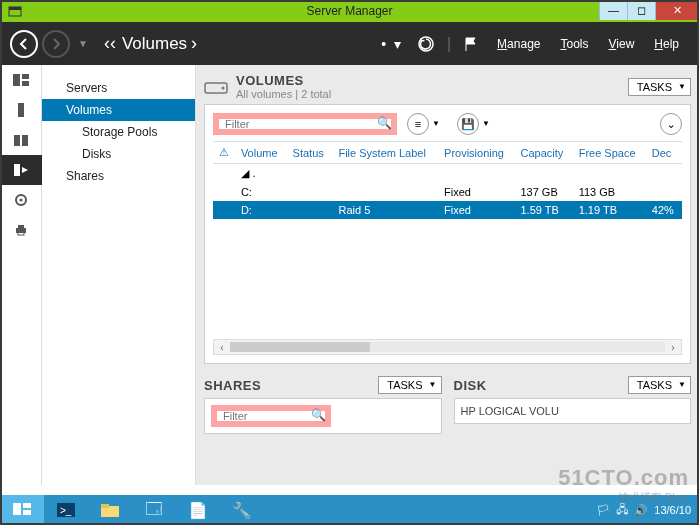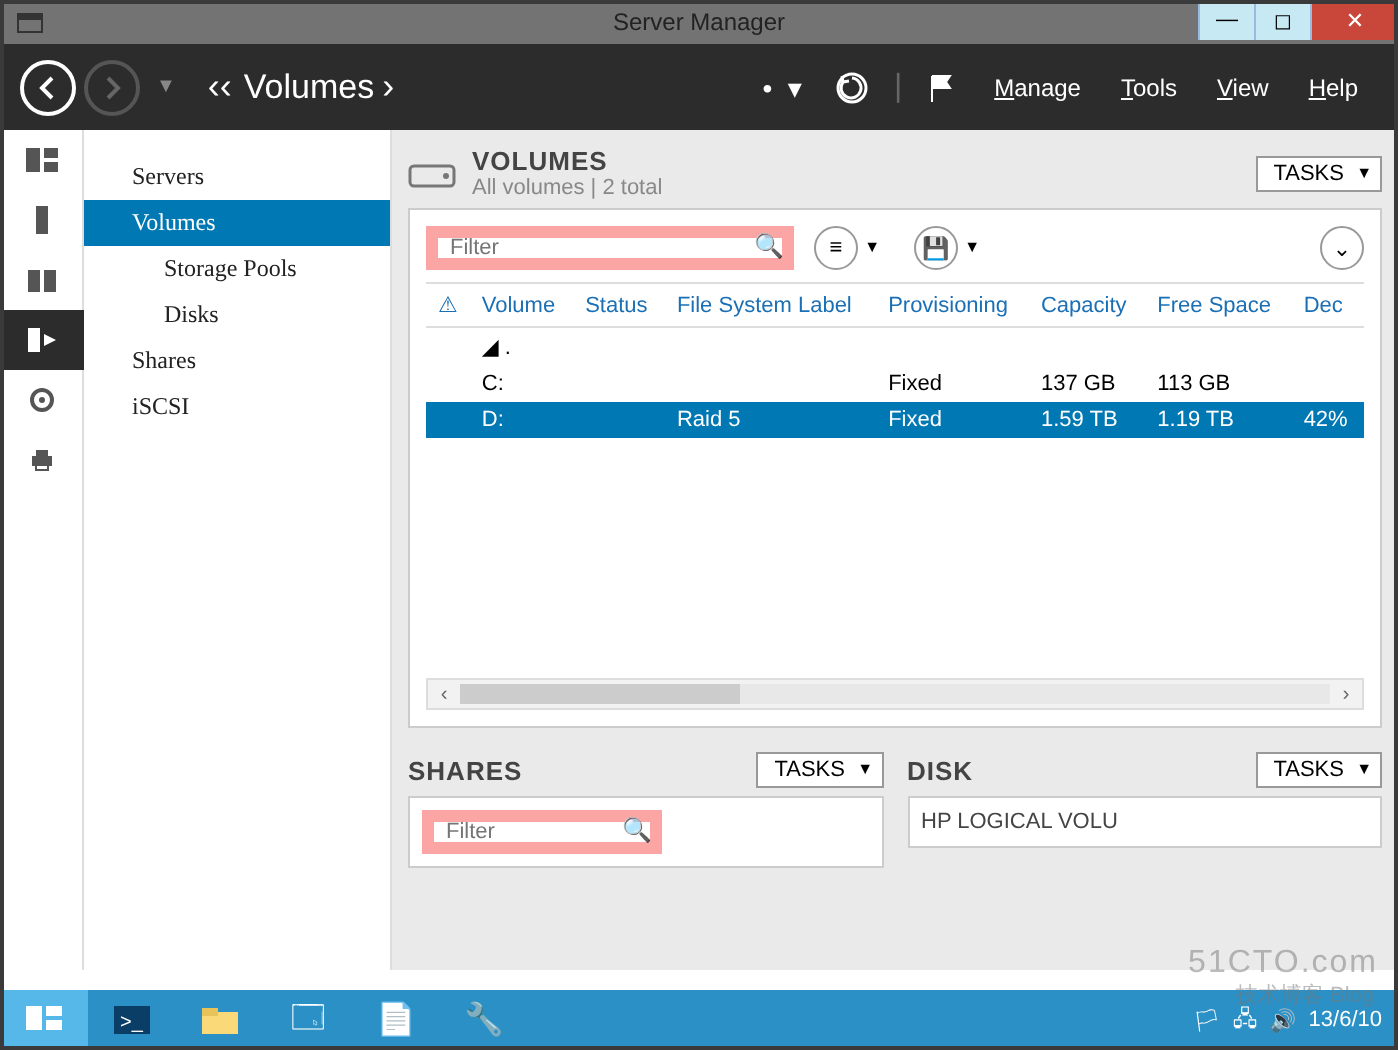--- a/index.html
+++ b/index.html
@@ -1,19 +1,19 @@
 <!DOCTYPE html>
 <html><head>
 <meta charset="utf-8">
 <style>
 * { margin: 0; padding: 0; box-sizing: border-box; font-family: "Segoe UI", Arial, sans-serif; }
 body { width: 699px; height: 525px; overflow: hidden; background: #fff; position: relative; }
 
 
-.titlebar { height: 22px; background: #737373; display: flex; align-items: center; position: relative; }
+.titlebar { height: 22px; background: #84cc16; display: flex; align-items: center; position: relative; }
 .titlebar-icon { width: 22px; height: 22px; display: flex; align-items: center; justify-content: center; margin-left: 4px; }
 .titlebar-title { position: absolute; left: 50%; transform: translateX(-50%); font-size: 12px; color: #222; }
 .winbtns { position: absolute; right: 0; top: 0; display: flex; height: 20px; }
 .winbtn { width: 28px; height: 20px; display: flex; align-items: center; justify-content: center; font-size: 11px; background: #c7e9f3; border-left: 1px solid #9bd; }
 .winbtn.close { background: #c9473a; color: #fff; width: 44px; }
 
 
 .header { height: 43px; background: #2c2c2c; display: flex; align-items: center; color: #fff; padding: 0 10px; }
 .navcircle { width: 28px; height: 28px; border-radius: 50%; border: 2px solid #888; display: flex; align-items: center; justify-content: center; margin-right: 4px; font-size: 14px; }
 .navcircle.active { border-color: #fff; color: #fff; }
@@ -27,21 +27,21 @@
 .menulink { font-size: 12px; color: #fff; margin: 16px 10px; cursor: pointer; }
 .menulink u { text-decoration: underline; }
 
 
 .left-strip { position: absolute; left: 0; top: 65px; width: 42px; height: 420px; background: #fff; border-right: 1px solid #ddd; }
 .strip-icon { width: 42px; height: 30px; display: flex; align-items: center; justify-content: center; font-size: 14px; color: #333; }
 .strip-icon.sel { background: #2c2c2c; color: #fff; }
 
 
 .sidenav { position: absolute; left: 42px; top: 65px; width: 154px; height: 420px; background: #fff; border-right: 1px solid #ddd; padding-top: 12px; }
-.sidenav-item { padding: 4px 0 4px 24px; font-size: 12px; color: #222; cursor: pointer; font-family: Liberation Serif, serif; }
+.sidenav-item { padding: 4px 0 4px 24px; font-size: 12px; color: #222; cursor: pointer; }
 .sidenav-item.sub { padding-left: 40px; }
 .sidenav-item.sel { background: #0078b3; color: #fff; padding-left: 24px; }
 
 
 .main { position: absolute; left: 196px; top: 65px; right: 0; height: 420px; background: #eaeaea; padding: 8px; overflow: hidden; }
 .section { margin-bottom: 12px; }
 .section-head { display: flex; align-items: center; margin-bottom: 4px; }
 .section-icon { width: 24px; height: 18px; margin-right: 8px; display: inline-flex; align-items: center; }
 .section-title { font-size: 13px; font-weight: bold; color: #444; letter-spacing: 0.5px; }
 .section-sub { font-size: 11px; color: #888; text-align: right; }
@@ -76,21 +76,21 @@
 .bottom-row { display: flex; gap: 12px; margin-top: 8px; }
 .bottom-col { flex: 1; }
 
 
 .taskbar { position: absolute; left: 0; bottom: 0; width: 699px; height: 30px; background: #2a90c5; display: flex; align-items: center; }
 .task-item { width: 44px; height: 30px; display: flex; align-items: center; justify-content: center; font-size: 16px; color: #fff; }
 .task-item.active { background: #55b8e8; border-bottom: 2px solid #fff; }
 .task-tray { margin-left: auto; display: flex; align-items: center; gap: 6px; padding-right: 8px; font-size: 11px; color: #fff; }
 
 
-.watermark { position: absolute; right: 10px; bottom: 34px; font-size: 16px; color: rgba(120,120,120,0.5); font-weight: normal; letter-spacing: 1px; pointer-events: none; margin-left: 28px; }
+.watermark { position: absolute; right: 10px; bottom: 34px; font-size: 22px; color: rgba(120,120,120,0.5); font-weight: bold; letter-spacing: 1px; pointer-events: none; margin-left: 28px; }
 .watermark-sub { position: absolute; right: 12px; bottom: 20px; font-size: 11px; color: rgba(120,120,120,0.5); pointer-events: none; }
 
 
 .frame { position: absolute; inset: 0; border: 2px solid #3a3a3a; pointer-events: none; }
 
 svg { display: block; }
 </style>
 </head>
 <body>
 
@@ -184,21 +184,20 @@
       </svg>
     </div>
 </div>
 
 <div class="sidenav">
   <div class="sidenav-item">Servers</div>
   <div class="sidenav-item sel">Volumes</div>
   <div class="sidenav-item sub">Storage Pools</div>
   <div class="sidenav-item sub">Disks</div>
   <div class="sidenav-item">Shares</div>
-  <div class="sidenav-item">iSCSI</div>
 </div>
 
 <div class="main">
 
   <div class="section">
     <div class="section-head">
       <span class="section-icon">
         <svg width="24" height="18">
             <rect x="1" y="5" width="22" height="10" rx="2" fill="none" stroke="#777" stroke-width="1.5"></rect>
             <circle cx="19" cy="10" r="1.5" fill="#777"></circle>

